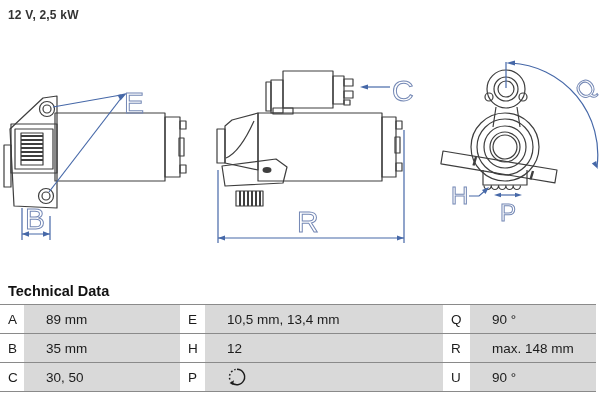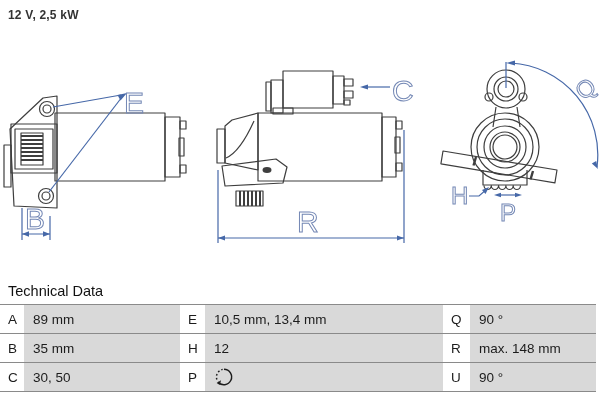--- a/index.html
+++ b/index.html
@@ -12,36 +12,36 @@
   }
 
   .drawing-svg { position:absolute; top:0; left:0; }
   .dimtext {
     font-family:"Liberation Sans", sans-serif;
     fill:none; stroke:#7488b5; stroke-width:1;
   }
 
   .tech-heading {
     position:absolute; top:283px; left:8px;
-    font-size:14.5px; font-weight:normal; color:#111;
+    font-size:14.5px; font-weight:bold; color:#111;
   }
   .spec-table {
     position:absolute; top:304px; left:0; width:596px;
     border-bottom:1px solid #8a8a8a;
   }
   .spec-row {
     display:grid;
     grid-template-columns:24px 156px 25px 238px 27px 126px;
     height:28px;
     border-top:1px solid #8a8a8a;
     font-size:13.5px; color:#1c1c1c;
   }
   .cell { display:flex; align-items:center; height:100%; }
   .cell-k { background:#ffffff; padding-left:8px; }
-  .cell-v { background:#d9d9d9; padding-left:9px; }
+  .cell-v { background:#d9d9d9; padding-left:22px; }
   .rot-icon { display:block; }
 </style>
 </head>
 <body>
 
 <div class="stage">
 
   <div class="product-title">12 V, 2,5 kW</div>
 
   <svg class="drawing-svg" width="600" height="275" viewBox="0 0 600 275">

